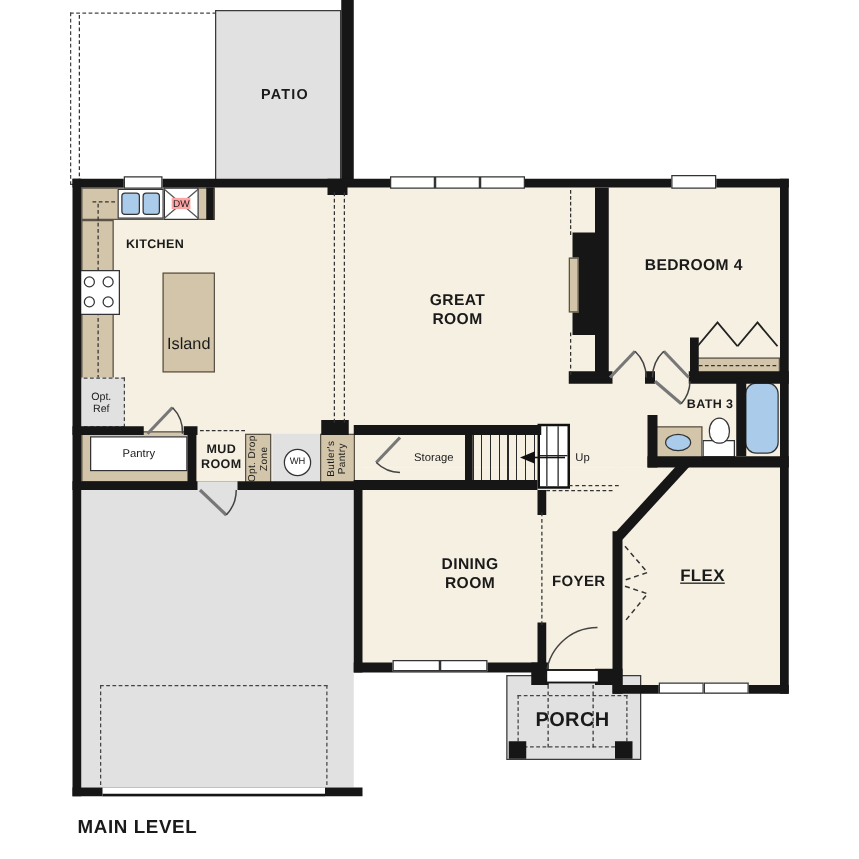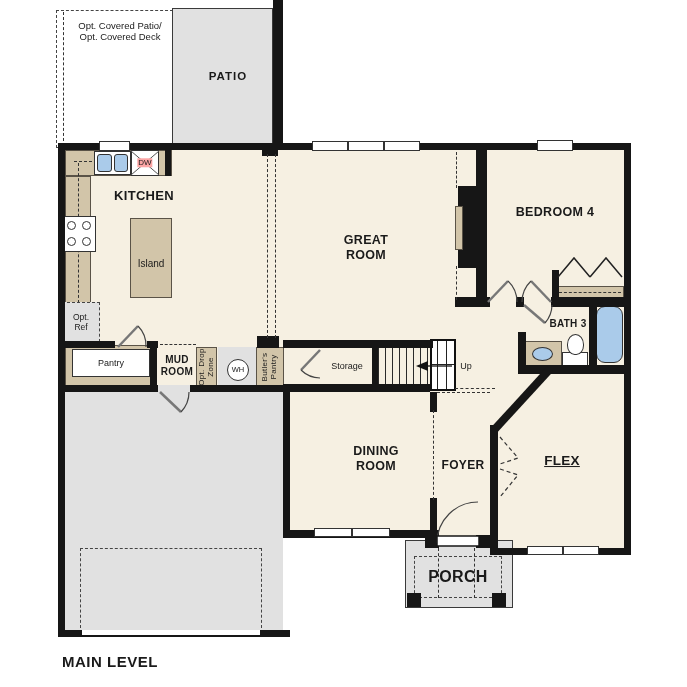--- a/index.html
+++ b/index.html
@@ -164,25 +164,23 @@
       <polyline points="590,277 606,258 622,277"></polyline>
     </g>
     <g stroke="#333" fill="none" stroke-width="1.2" stroke-dasharray="4 3">
       <polyline points="500,437 518,458 500,464"></polyline>
       <polyline points="500,469 518,475 500,497"></polyline>
     </g>
     <line x1="452" y1="366" x2="428" y2="366" stroke="#111" stroke-width="1.3"></line>
     <polygon points="428,361 428,371 416,366" fill="#111"></polygon>
   </svg>
 
-  <div class="lbl small" style="left:120px;top:31px;width:130px;font-size:9.5px;">Opt. Covered Patio/
-Opt. Covered Deck</div>
   <div class="lbl" style="left:228px;top:77px;font-size:11.5px;letter-spacing:1px;">PATIO</div>
-  <div class="lbl" style="left:144px;top:196px;font-size:13px;">KITCHEN</div>
-  <div class="lbl small" style="left:151px;top:264px;font-size:10px;">Island</div>
+  <div class="lbl" style="left:124px;top:196px;font-size:10px;">KITCHEN</div>
+  <div class="lbl small" style="left:151px;top:275px;font-size:13px;">Island</div>
   <div class="lbl" style="left:366px;top:248px;">GREAT
 ROOM</div>
   <div class="lbl" style="left:555px;top:212px;">BEDROOM 4</div>
   <div class="lbl" style="left:568px;top:324px;font-size:10px;">BATH 3</div>
   <div class="lbl small" style="left:81px;top:322px;font-size:8.5px;">Opt.
 Ref</div>
   <div class="lbl small" style="left:111px;top:363px;">Pantry</div>
   <div class="lbl" style="left:177px;top:366px;font-size:10px;">MUD
 ROOM</div>
   <div class="lbl rot" style="left:207px;top:367px;">Opt. Drop

